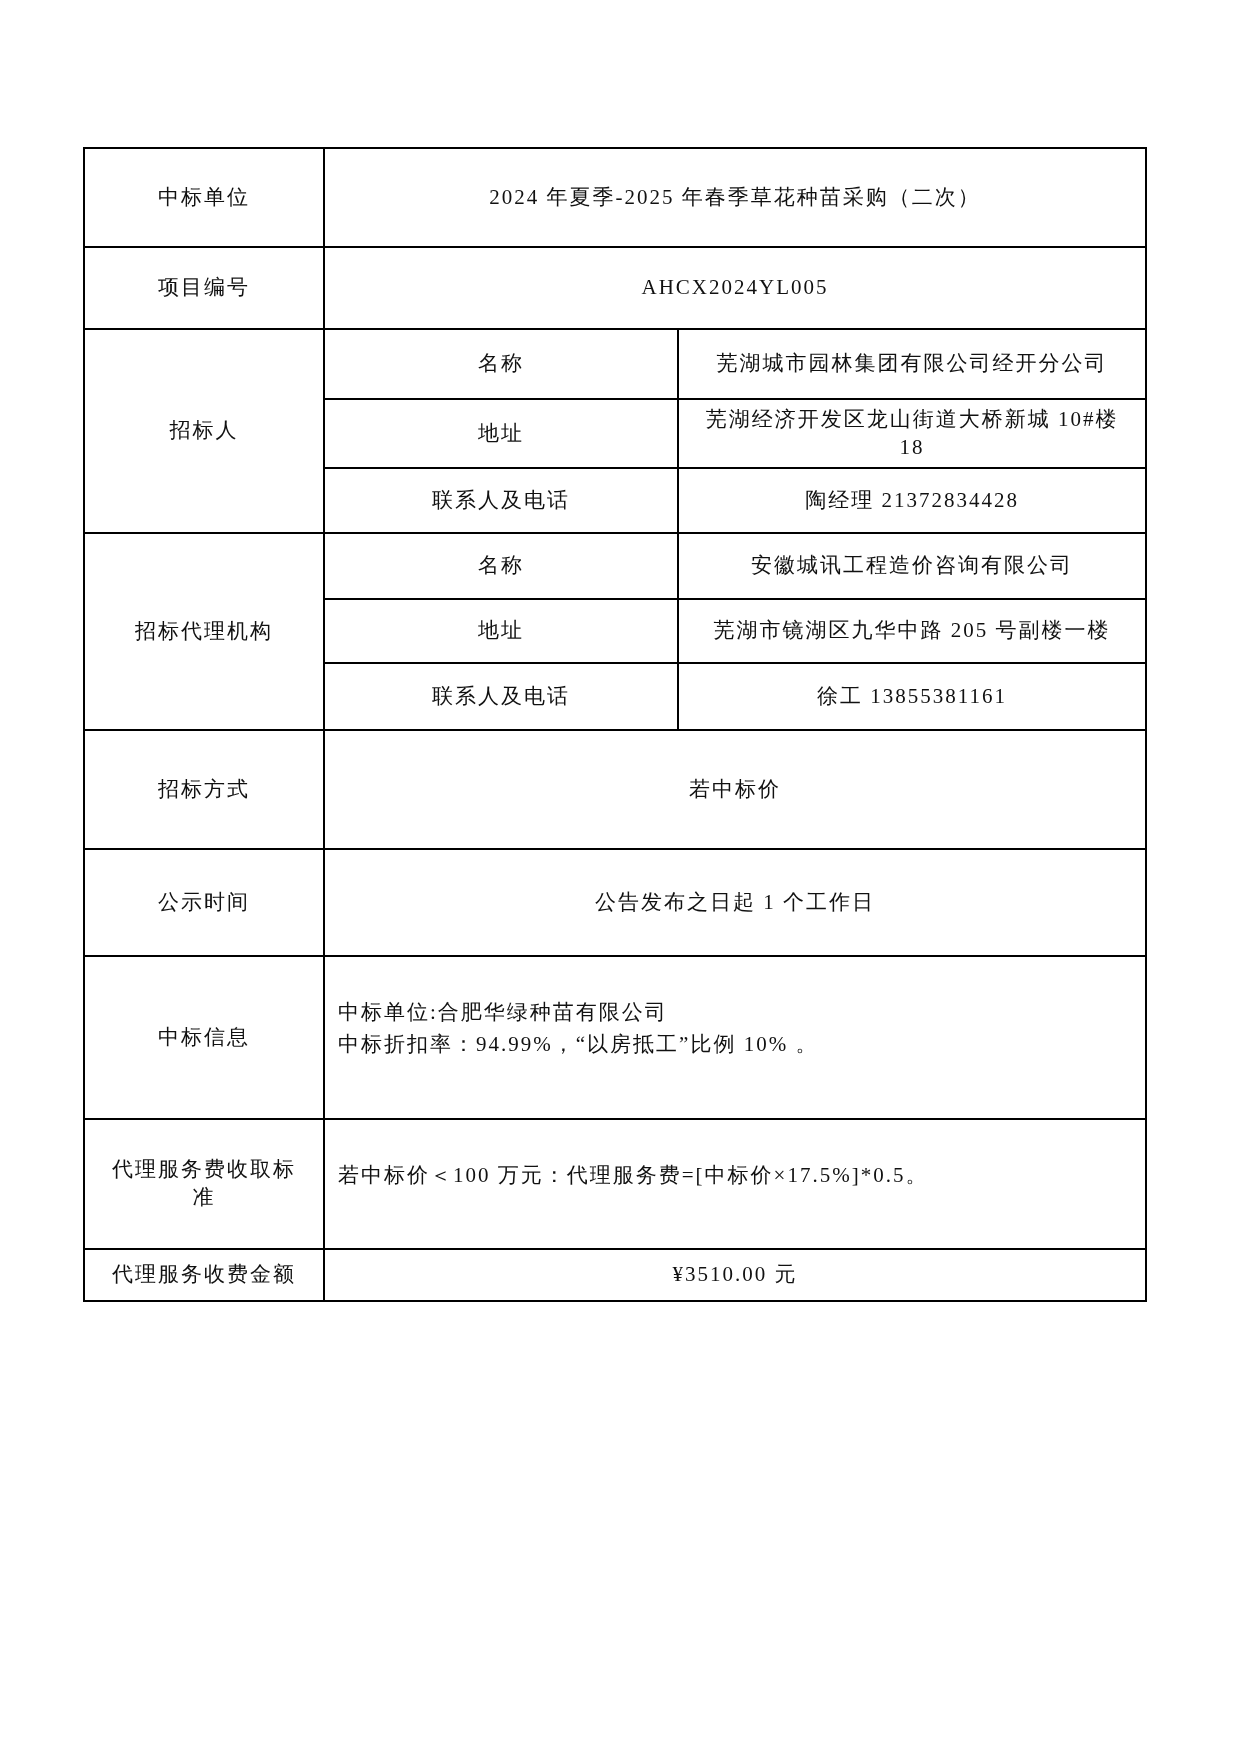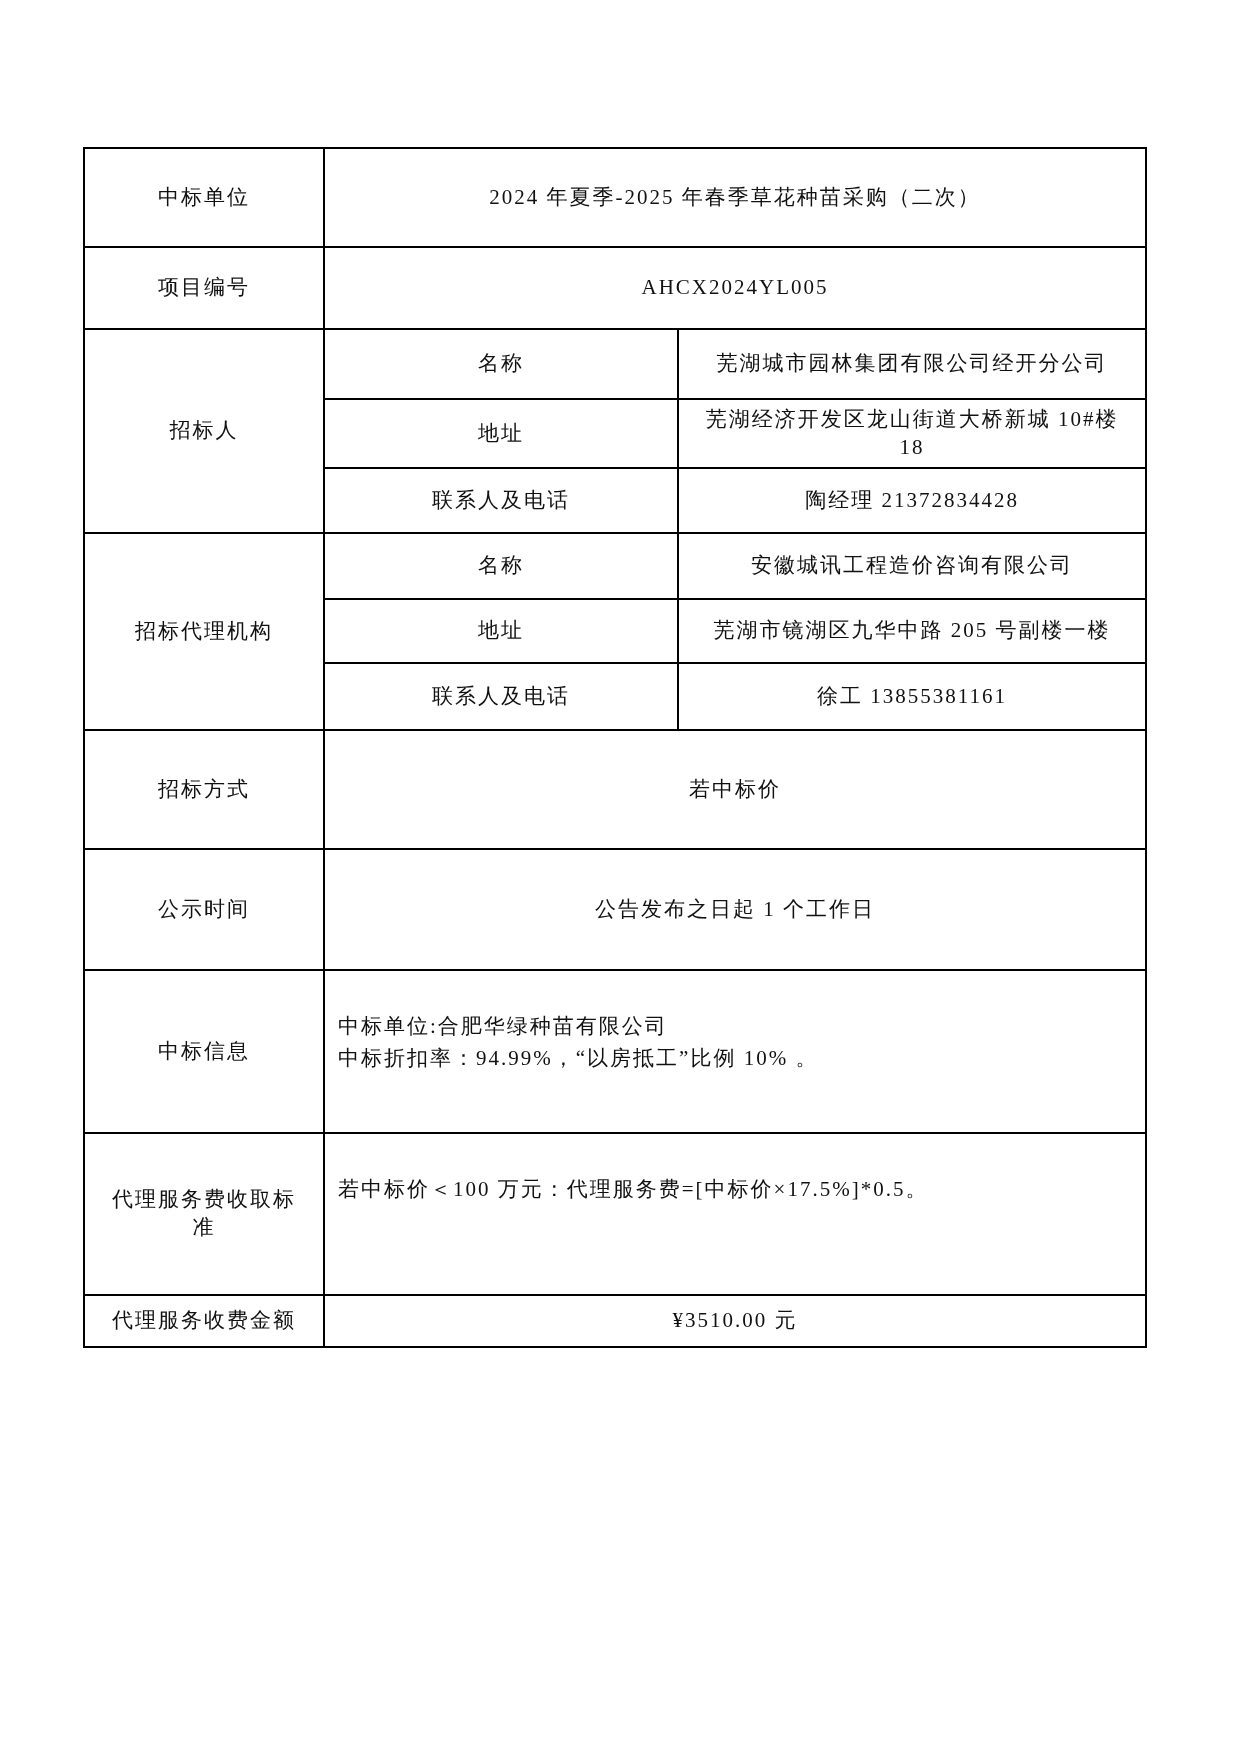--- a/index.html
+++ b/index.html
@@ -46,23 +46,23 @@
   
   tr.r1  { height: 99px; }
   tr.r2  { height: 82px; }
   tr.r3  { height: 70px; }
   tr.r4  { height: 69px; }
   tr.r5  { height: 65px; }
   tr.r6  { height: 66px; }
   tr.r7  { height: 64px; }
   tr.r8  { height: 67px; }
   tr.r9  { height: 119px; }
-  tr.r10 { height: 121px; margin-top: 20px; }
+  tr.r10 { height: 107px; margin-top: 20px; }
   tr.r11 { height: 163px; }
-  tr.r12 { height: 162px; margin-left: 27px; }
+  tr.r12 { height: 130px; margin-left: 27px; }
   tr.r13 { height: 52px; }
   
   .doc-table td.free-text {
     text-align: left;
     vertical-align: top;
     padding: 40px 16px 16px 13px;
     line-height: 1.52;
   }
 </style>
 </head>

